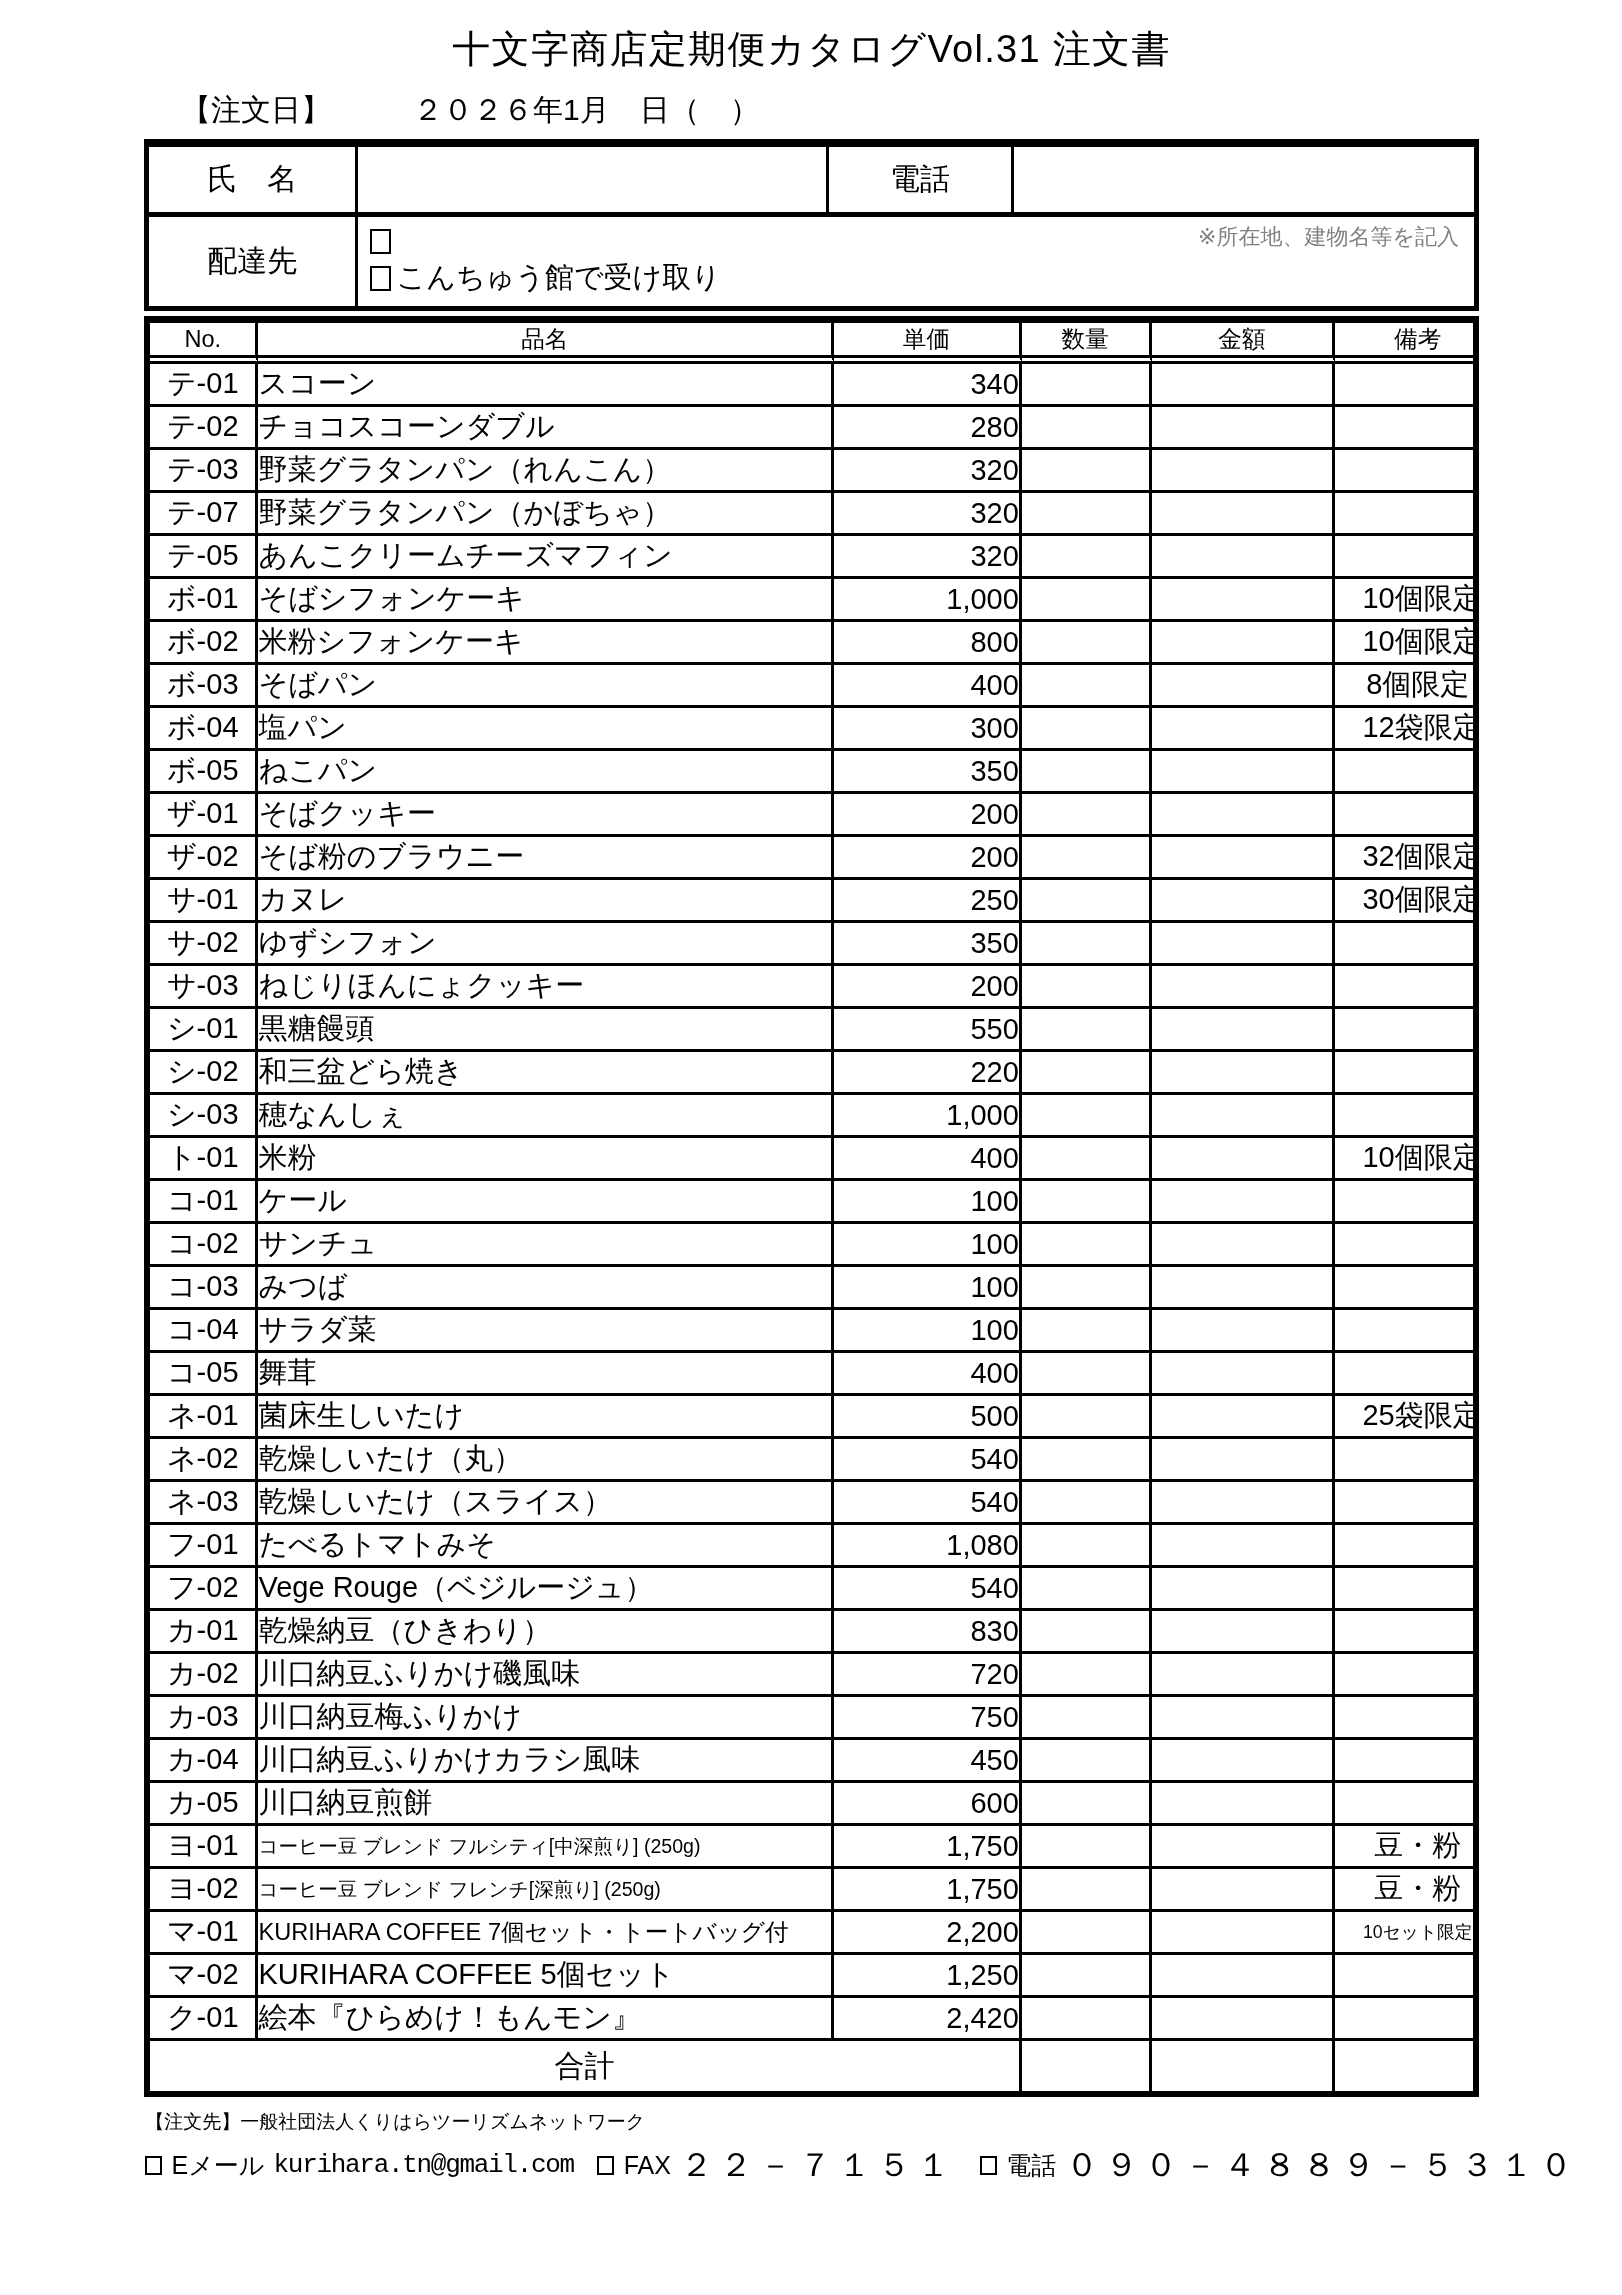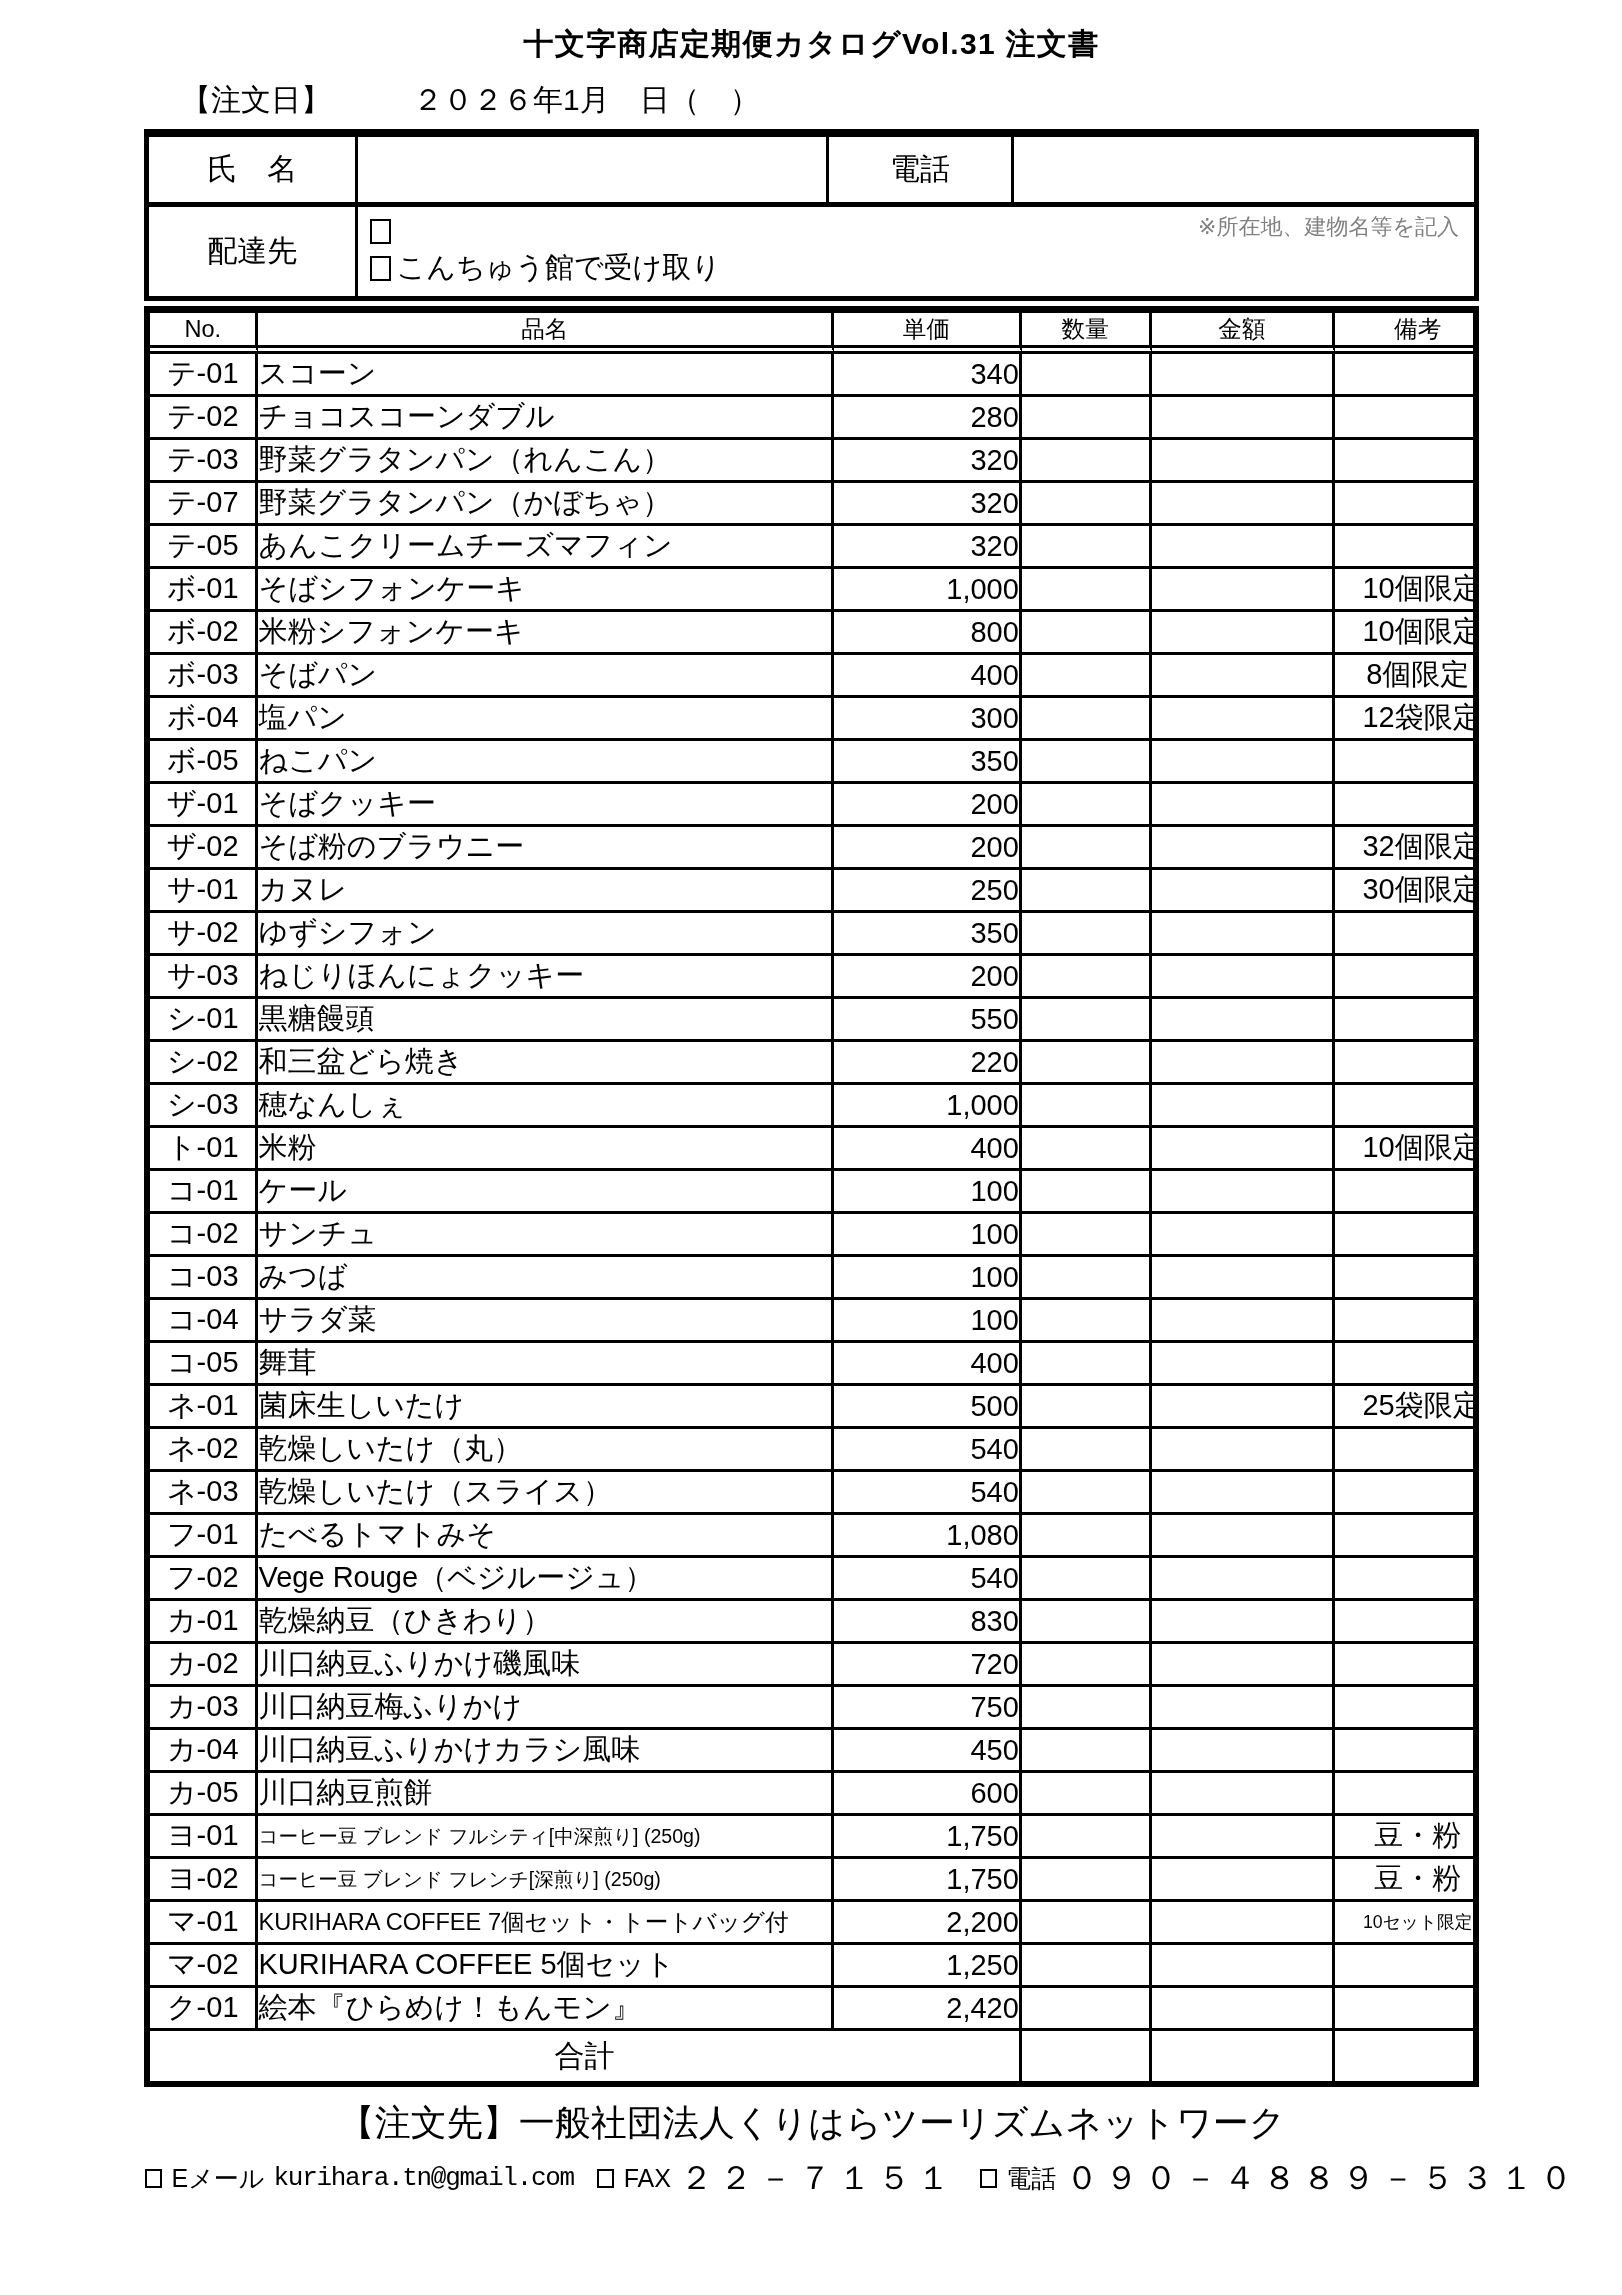--- a/index.html
+++ b/index.html
@@ -13,21 +13,21 @@
     width:1623px;height:2295px;
     background:var(--paper);
     color:var(--ink);
     font-family:"Liberation Sans","DejaVu Sans",sans-serif;
   }
   .page{width:1335px;margin:0 auto;padding-top:23.6px;}
 
   
   .title{
     margin:0;text-align:center;
-    font-size:30px;font-weight:bold;letter-spacing:1.3px;
+    font-size:38px;font-weight:normal;letter-spacing:1.3px;
   }
   .date-line{margin:15.7px 0 7.9px 37px;font-size:30px;white-space:nowrap;}
   .date-line .date-val{margin-left:82px;}
 
   
   table{border-collapse:separate;border-spacing:0;table-layout:fixed;width:100%;}
   .info-table{border:5.9px solid var(--ink);border-top-width:8.5px;}
   .info-table td{padding:12px;}
   .info-table .r1 td{height:52px;border-bottom:5.9px solid var(--ink);}
   .info-table .r1 td:not(:last-child){border-right:3.3px solid var(--ink);}
@@ -61,21 +61,21 @@
   .c-name.sm{font-size:23.6px;}
   .c-name.xs{font-size:19.6px;}
   .c-price{text-align:right;padding-right:19.6px;}
   .c-note{text-align:center;font-size:26px;}
   .c-note.sm-note{font-size:17.7px;}
   .main-table tfoot td{height:50px;border-bottom:0;}
   .total-lbl{text-align:center;font-size:30px;}
 
   
   .footer{margin-top:11.8px;padding-left:1.3px;}
-  .f1{font-size:36px;white-space:nowrap;text-align:center;}
+  .f1{font-size:19px;white-space:nowrap;}
   .f2{margin-top:7.9px;display:flex;align-items:center;gap:9.2px;white-space:nowrap;}
   .f2 .label{font-size:25px;}
   .f2 .email{font-size:26px;font-family:"Liberation Mono","DejaVu Sans Mono",monospace;letter-spacing:-1.3px;}
   .f2 .num{font-size:33px;letter-spacing:6.5px;}
   .gap-l{margin-left:14.4px;}
 </style>
 </head>
 <body>
 
 <div class="page">

